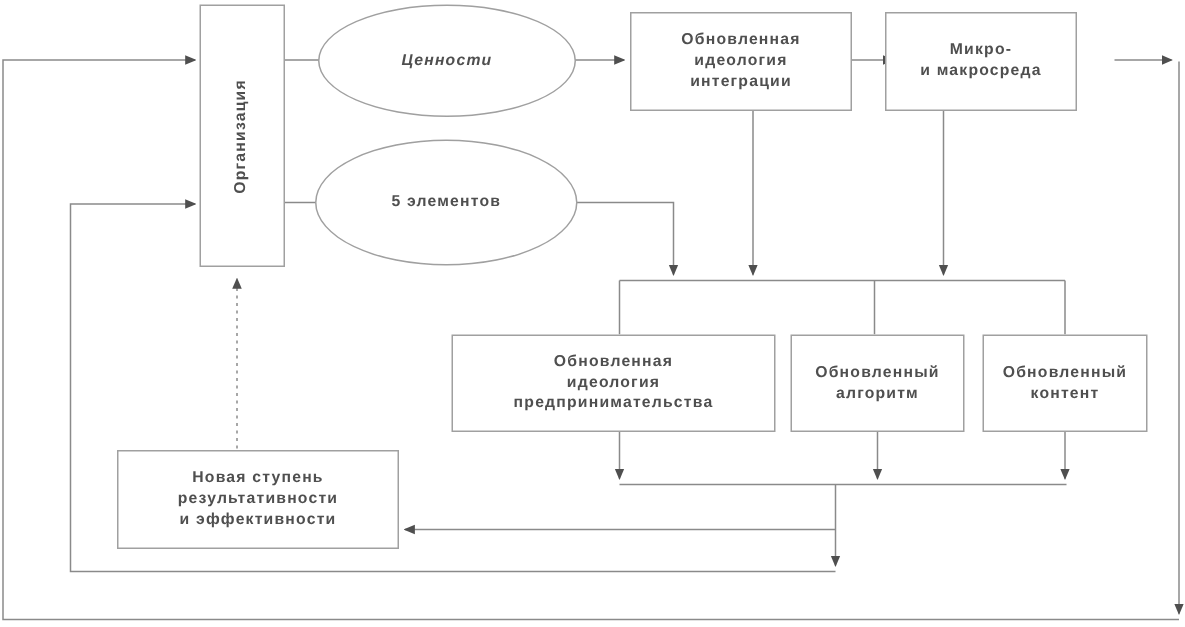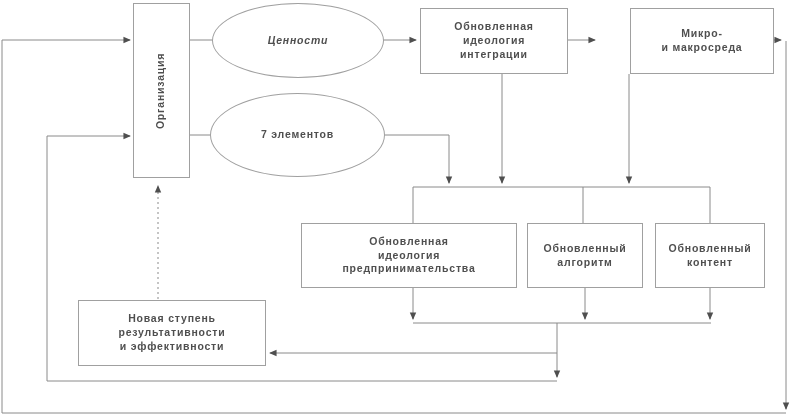--- a/index.html
+++ b/index.html
@@ -83,30 +83,30 @@
 
   <div class="node vertical" style="left:133px; top:3px; width:57px; height:175px;">
     <span class="label">Организация</span>
   </div>
 
   <div class="node ellipse" style="left:212px; top:3px; width:172px; height:75px;font-style:italic;">
     <span class="label">Ценности</span>
   </div>
 
   <div class="node ellipse" style="left:210px; top:93px; width:175px; height:84px;">
-    <span class="label">7 элементов</span>
+    <span class="label">5 элементов</span>
   </div>
 
   <div class="node" style="left:420px; top:8px; width:148px; height:66px;">
     <span class="label">Обновленная
 идеология
 интеграции</span>
   </div>
 
-  <div class="node" style="left:630px; top:8px; width:144px; height:66px;">
+  <div class="node" style="left:590px; top:8px; width:128px; height:66px;">
     <span class="label">Микро-
 и макросреда</span>
   </div>
 
   <div class="node" style="left:301px; top:223px; width:216px; height:65px;">
     <span class="label">Обновленная
 идеология
 предпринимательства</span>
   </div>
 

